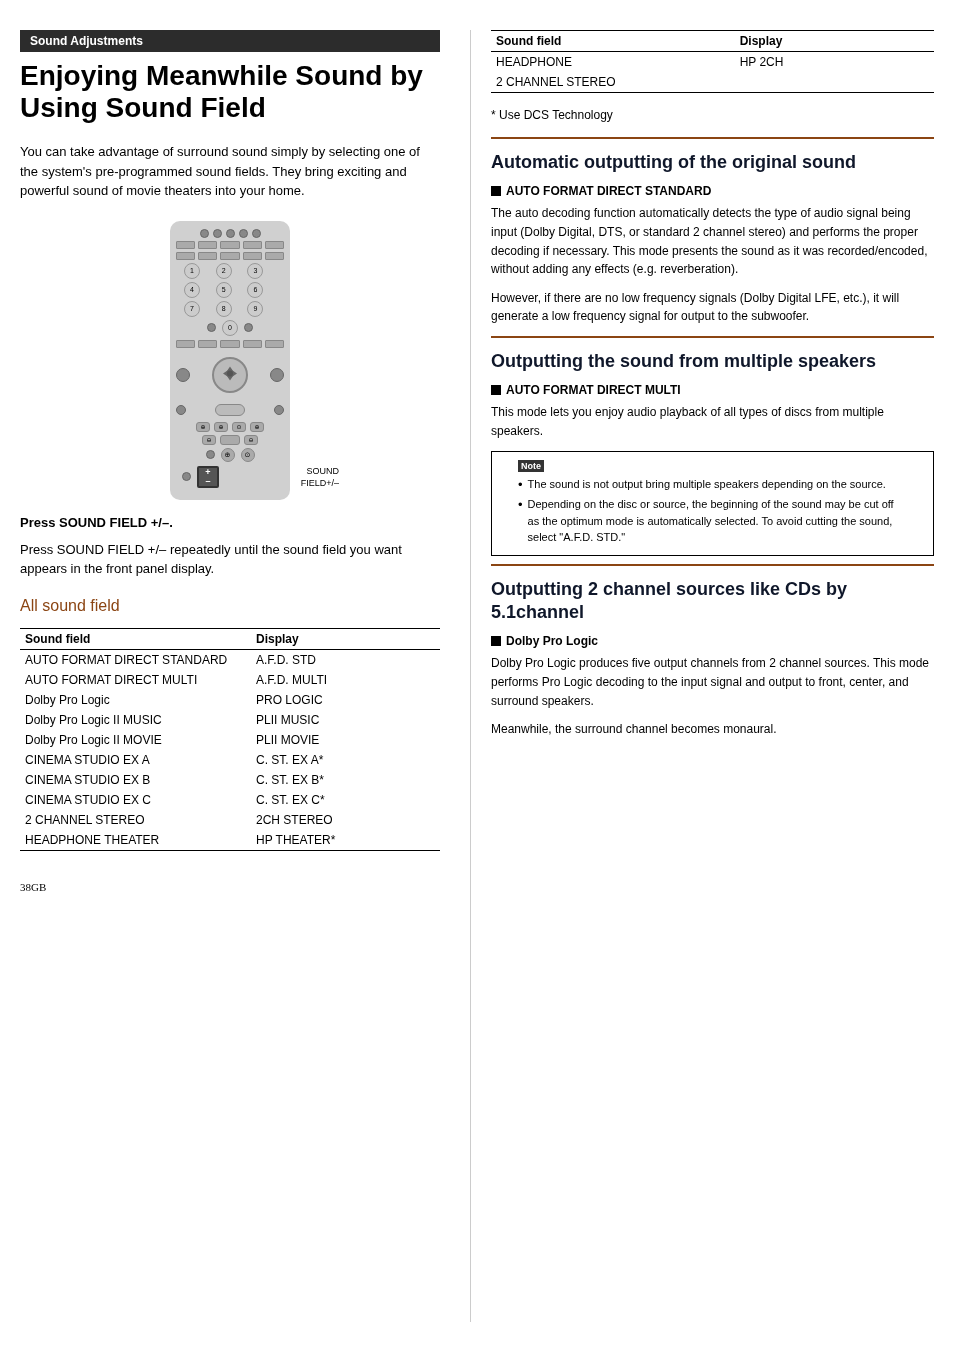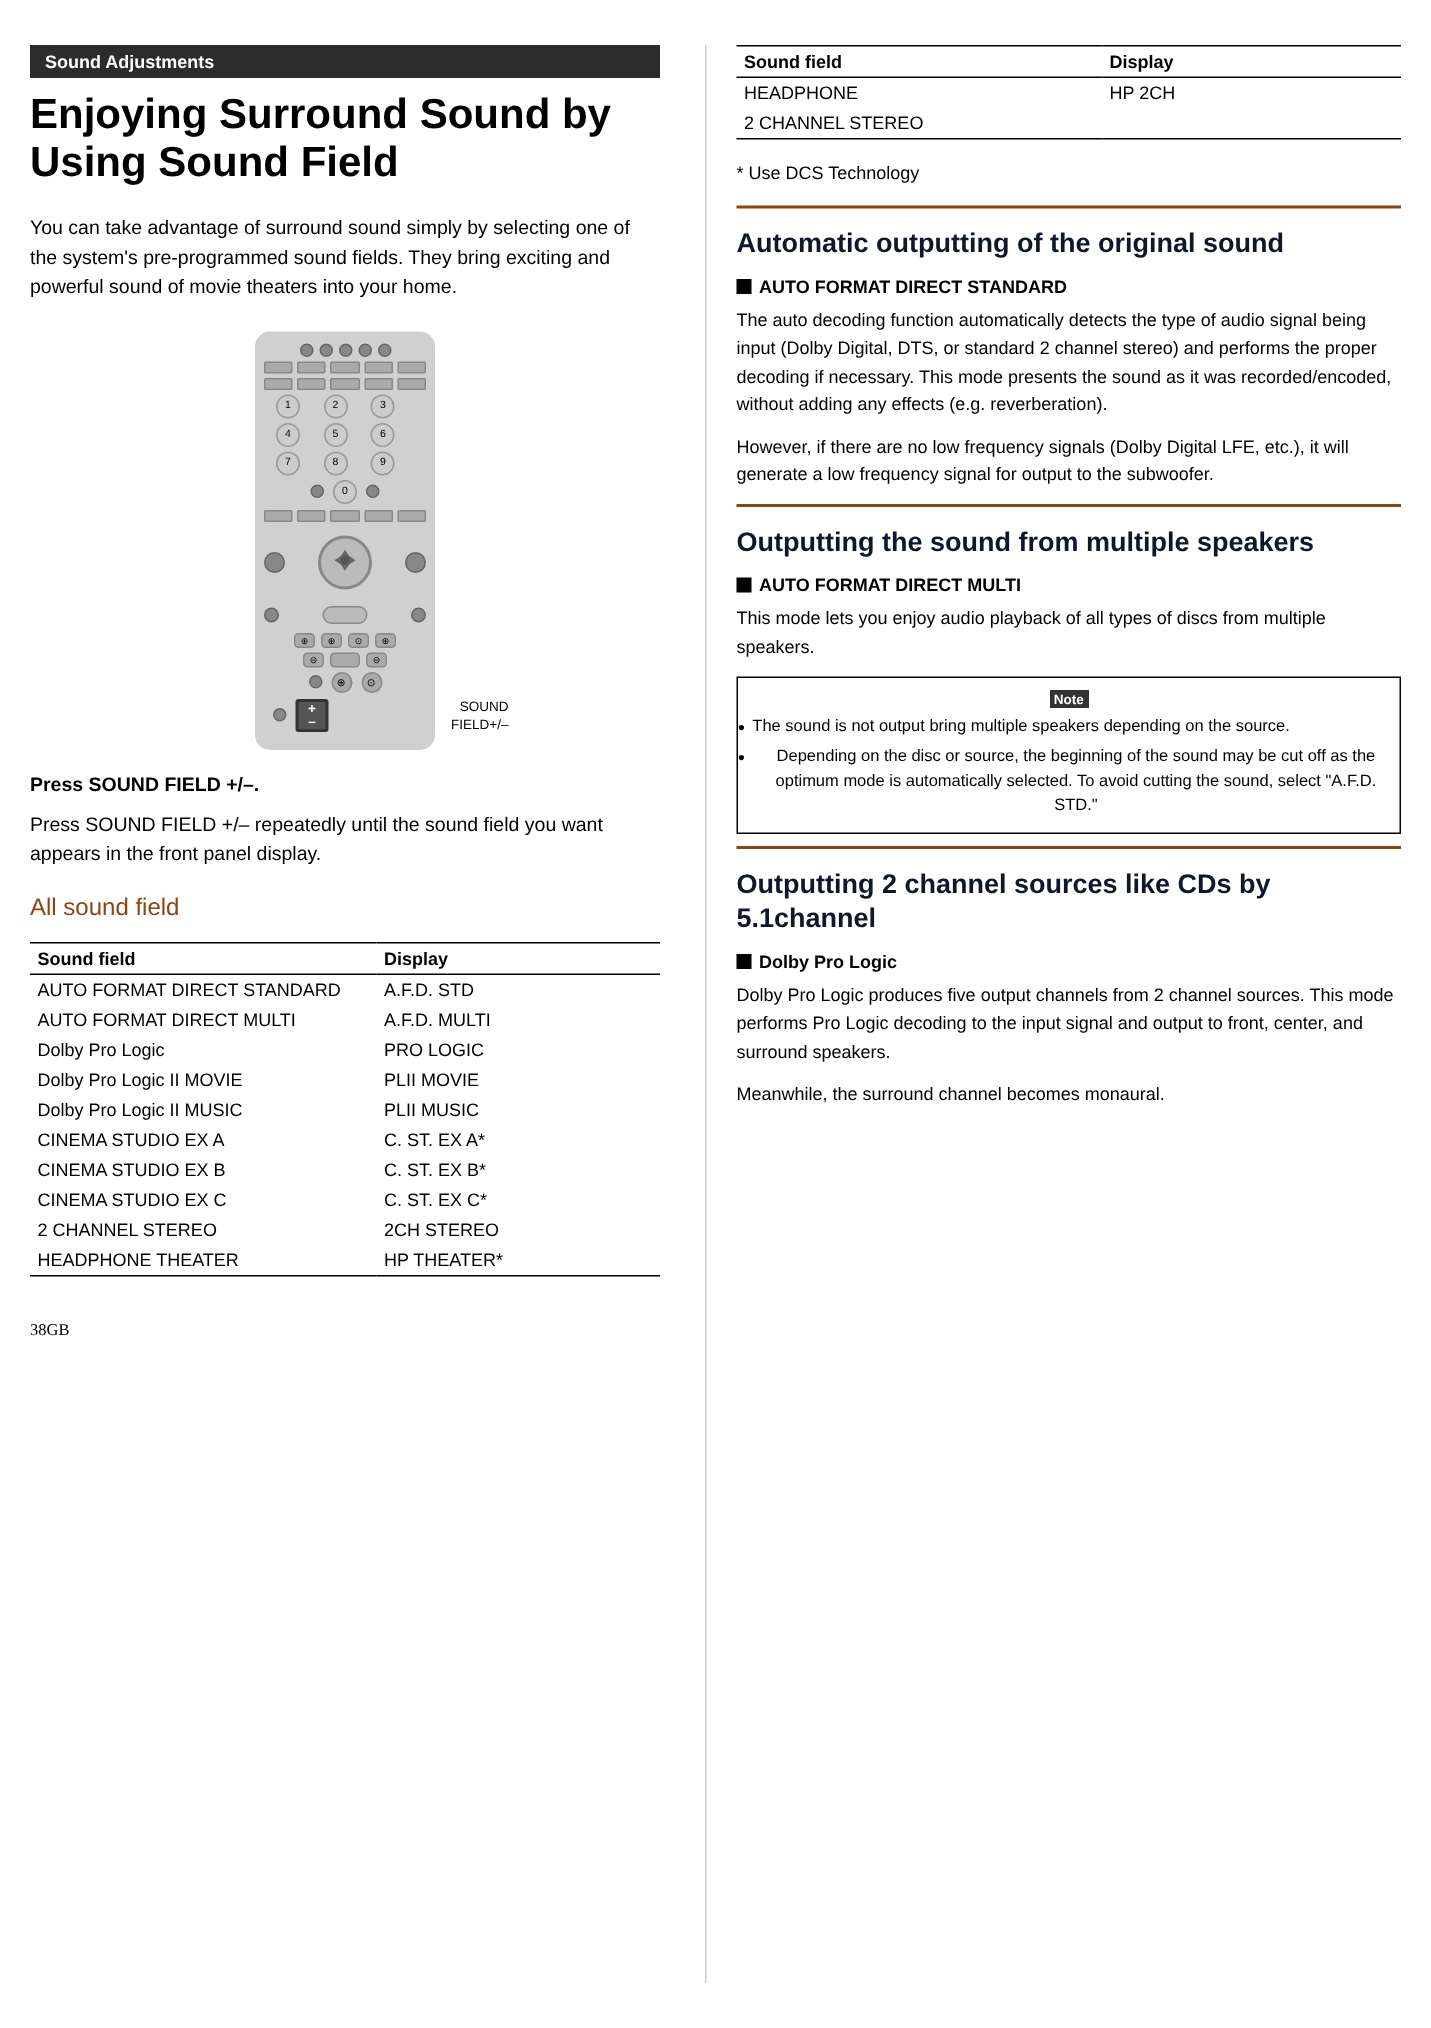--- a/index.html
+++ b/index.html
@@ -212,23 +212,22 @@
       font-size: 12px;
       font-weight: bold;
     }
     .body-text {
       font-size: 12px;
       line-height: 1.55;
       margin-bottom: 10px;
     }
     .note-box {
       border: 1px solid #000;
-      padding: 5px 0;
+      padding: 5px 26px;
       margin-bottom: 8px;
-      text-align: center;
     }
     .note-label {
       font-size: 9px;
       font-weight: bold;
       background: #333;
       color: #fff;
       display: inline-block;
       padding: 1px 3px;
       margin-bottom: 4px;
     }
@@ -246,21 +245,21 @@
       margin-top: 1px;
     }
   </style>
 </head>
 <body>
 
 <div class="page">
 
   <div class="left-col">
     <div class="section-header">Sound Adjustments</div>
-    <div class="main-title">Enjoying Surround Sound by Using Sound Field</div>
+    <div class="main-title">Enjoying Meanwhile Sound by Using Sound Field</div>
     <div class="intro-text">You can take advantage of surround sound simply by selecting one of the system's pre-programmed sound fields. They bring exciting and powerful sound of movie theaters into your home.</div>
 
     <div class="remote-img">
       <div style="position:relative;">
         <div class="remote">
 
           <div class="remote-row">
             <div class="remote-circle small"></div>
             <div class="remote-circle small"></div>
             <div class="remote-circle small"></div>
@@ -399,26 +398,26 @@
             </tr>
             <tr>
               <td>AUTO FORMAT DIRECT MULTI</td>
               <td>A.F.D. MULTI</td>
             </tr>
             <tr>
               <td>Dolby Pro Logic</td>
               <td>PRO LOGIC</td>
             </tr>
             <tr>
+              <td>Dolby Pro Logic II MUSIC</td>
+              <td>PLII MUSIC</td>
+            </tr>
+            <tr>
               <td>Dolby Pro Logic II MOVIE</td>
               <td>PLII MOVIE</td>
-            </tr>
-            <tr>
-              <td>Dolby Pro Logic II MUSIC</td>
-              <td>PLII MUSIC</td>
             </tr>
             <tr>
               <td>CINEMA STUDIO EX A</td>
               <td>C. ST. EX A*</td>
             </tr>
             <tr>
               <td>CINEMA STUDIO EX B</td>
               <td>C. ST. EX B*</td>
             </tr>
             <tr>

